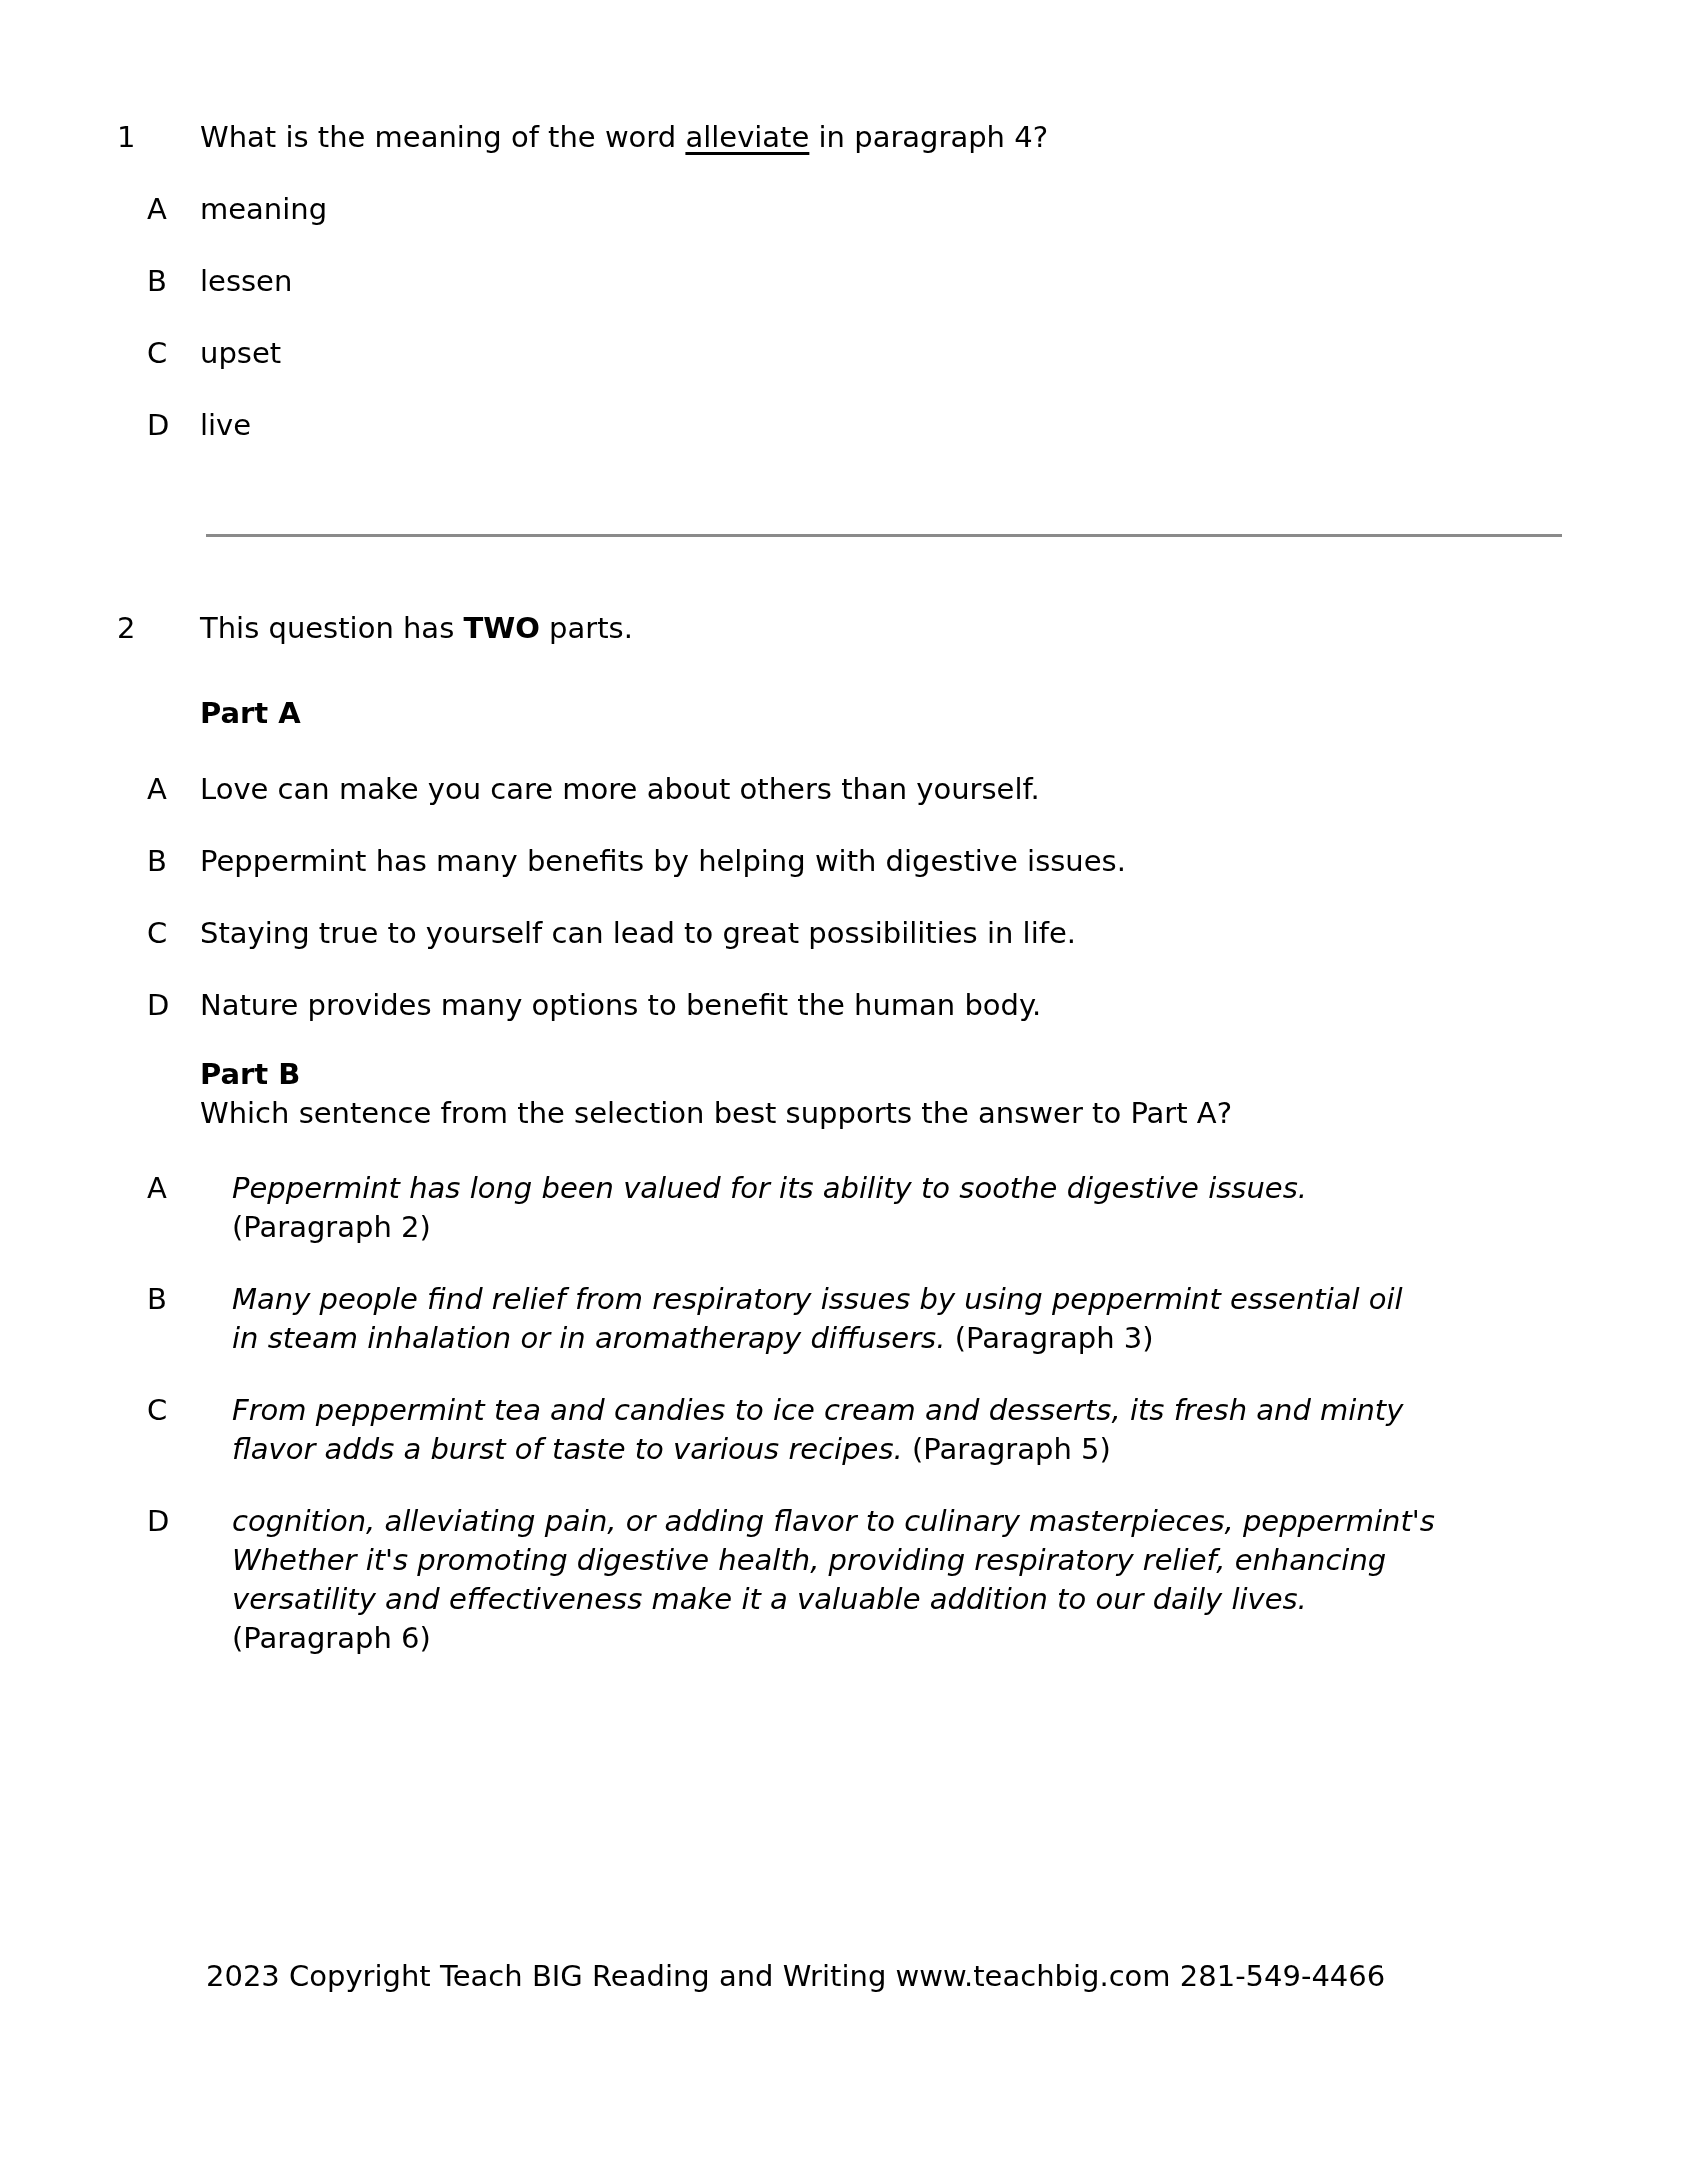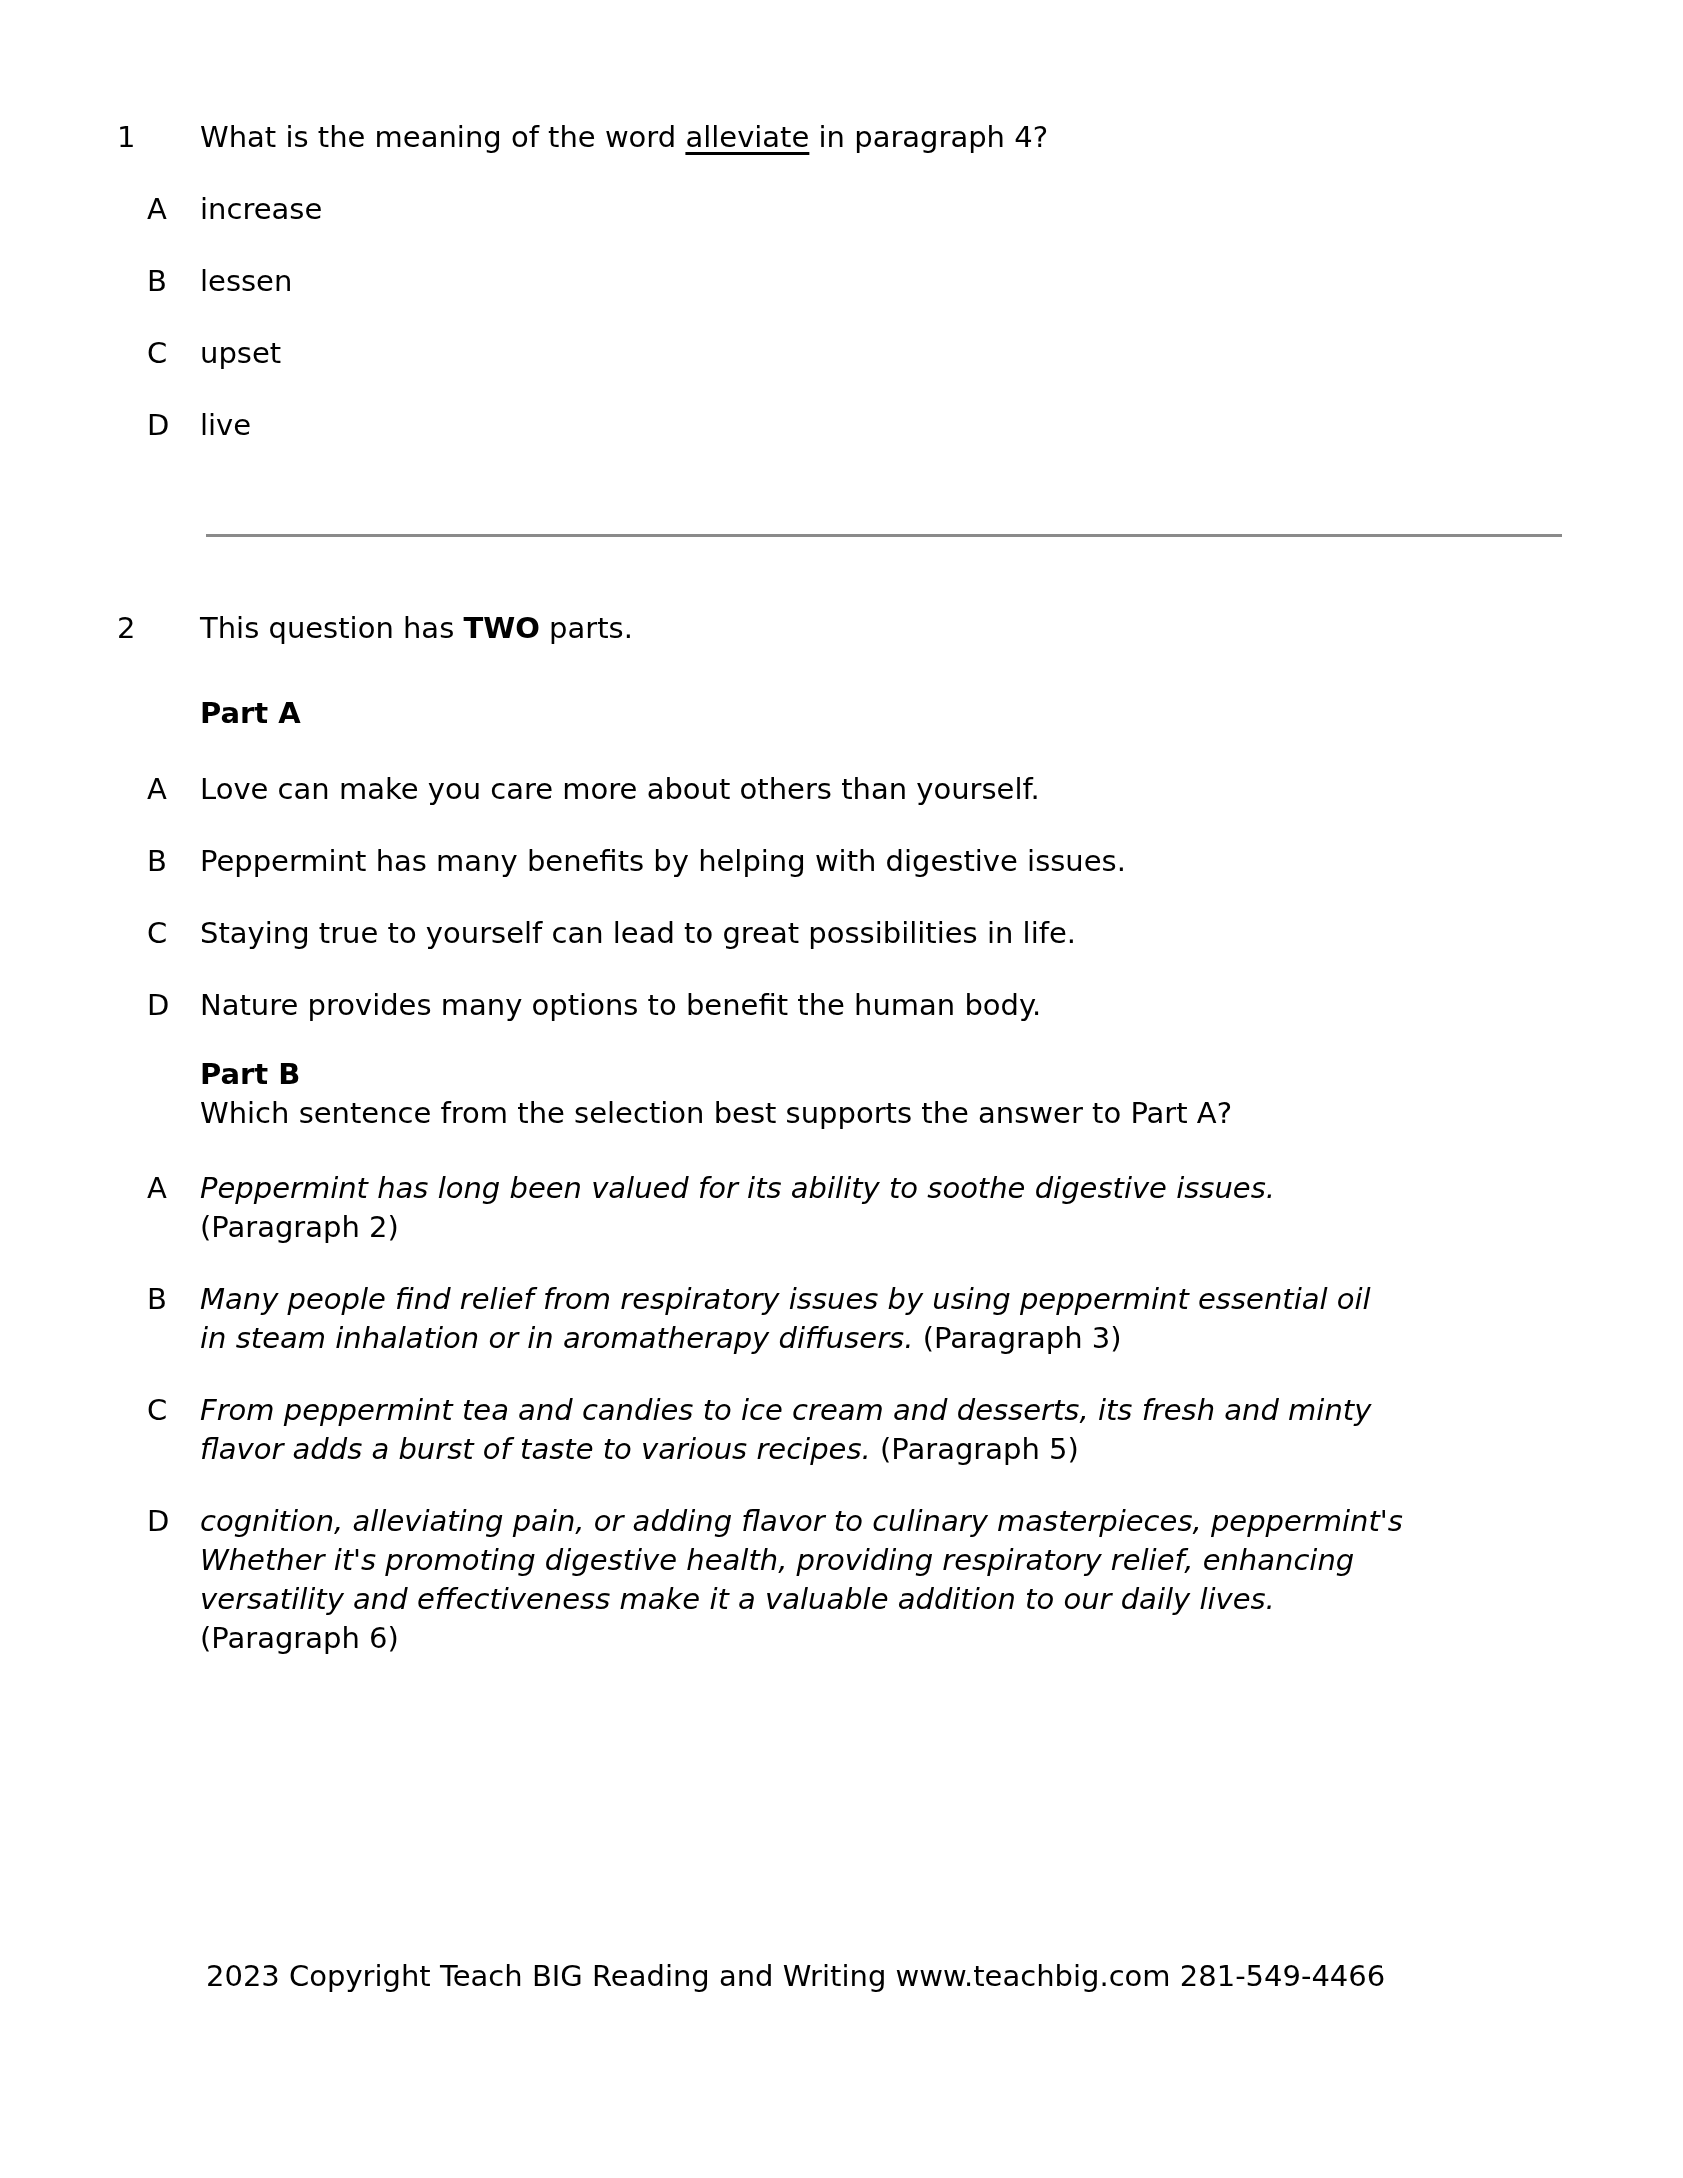--- a/index.html
+++ b/index.html
@@ -14,21 +14,21 @@
     line-height: 39px;
     overflow: hidden;
   }
   .q-row { display: flex; margin-left: 117px; }
   .q-num { width: 83px; flex: 0 0 83px; }
   .q-text { white-space: nowrap; }
   .opt-row { display: flex; margin-left: 147px; }
   .opt-letter { width: 53px; flex: 0 0 53px; }
   .opt-text { max-width: 1406px; }
   .line { white-space: nowrap; }
-  .it { font-style: italic; }
+  .it { font-style: italic; margin-left: 32px; }
   .bold { font-weight: 700; }
   .underlined {
     text-decoration: underline;
     text-decoration-thickness: 3px;
     text-underline-offset: 5px;
   }
   .part-block { margin-left: 200px; }
   .divider {
     margin-left: 206px;
     width: 1356px;
@@ -56,21 +56,21 @@
 
 <div class="page">
 
   <div class="q-row q1-top">
     <div class="q-num">1</div>
     <div class="q-text"><span>What is the meaning of the word </span><span class="underlined">alleviate</span><span> in paragraph 4?</span></div>
   </div>
 
   <div class="opt-row mt33">
     <div class="opt-letter">A</div>
-    <div class="opt-text line">increase</div>
+    <div class="opt-text line">meaning</div>
   </div>
   <div class="opt-row mt33">
     <div class="opt-letter">B</div>
     <div class="opt-text line">lessen</div>
   </div>
   <div class="opt-row mt33">
     <div class="opt-letter">C</div>
     <div class="opt-text line">upset</div>
   </div>
   <div class="opt-row mt33">

